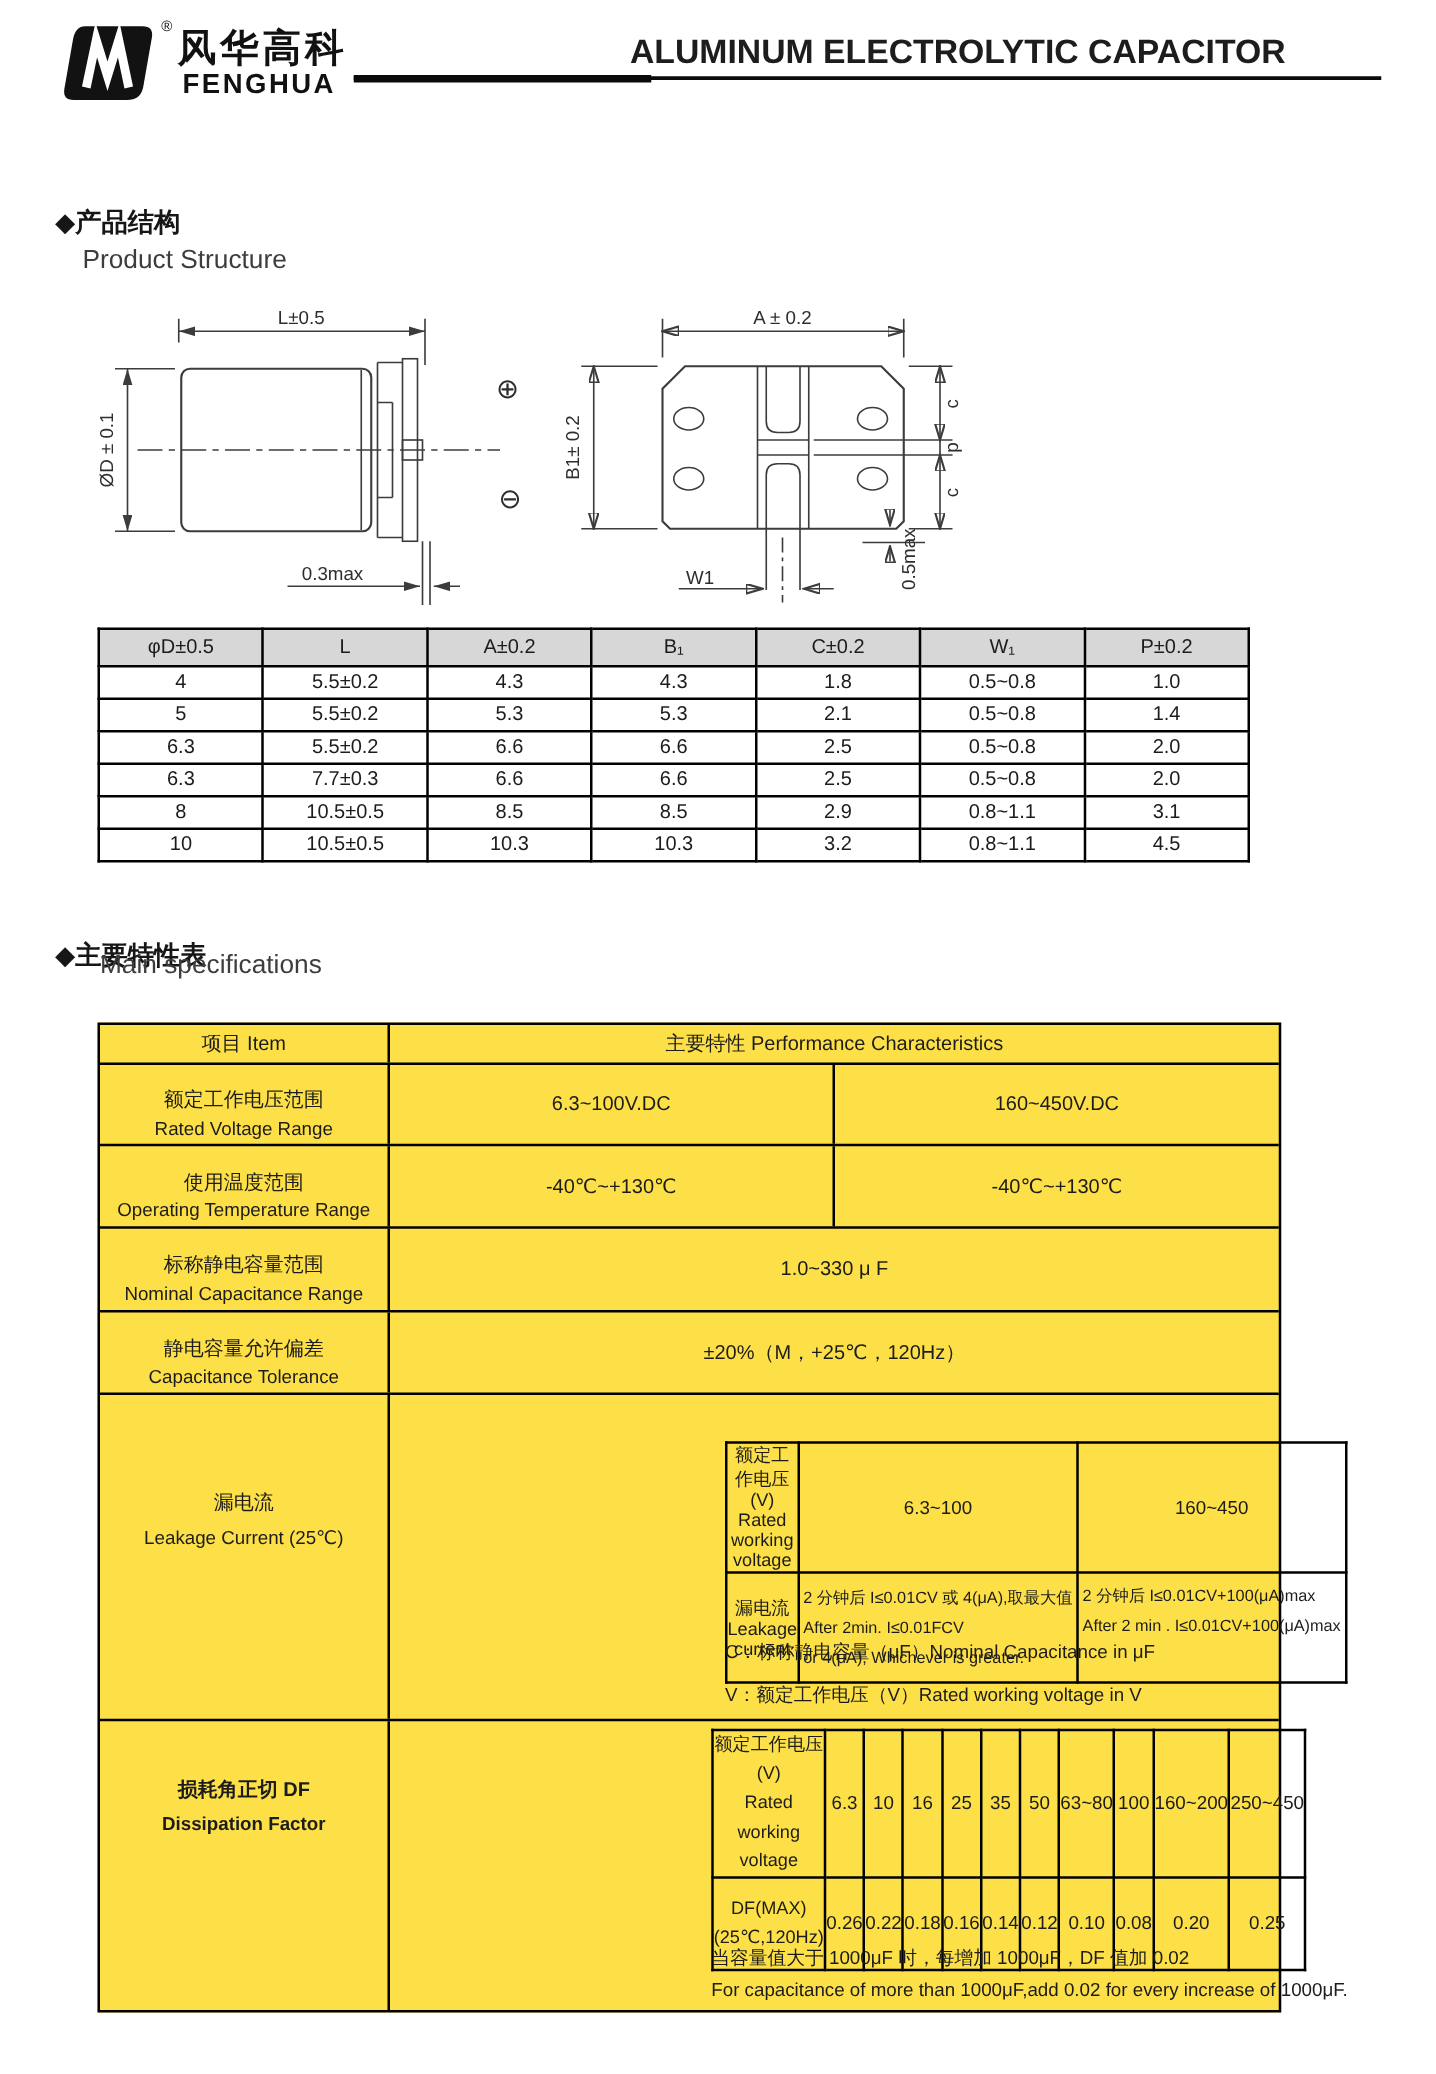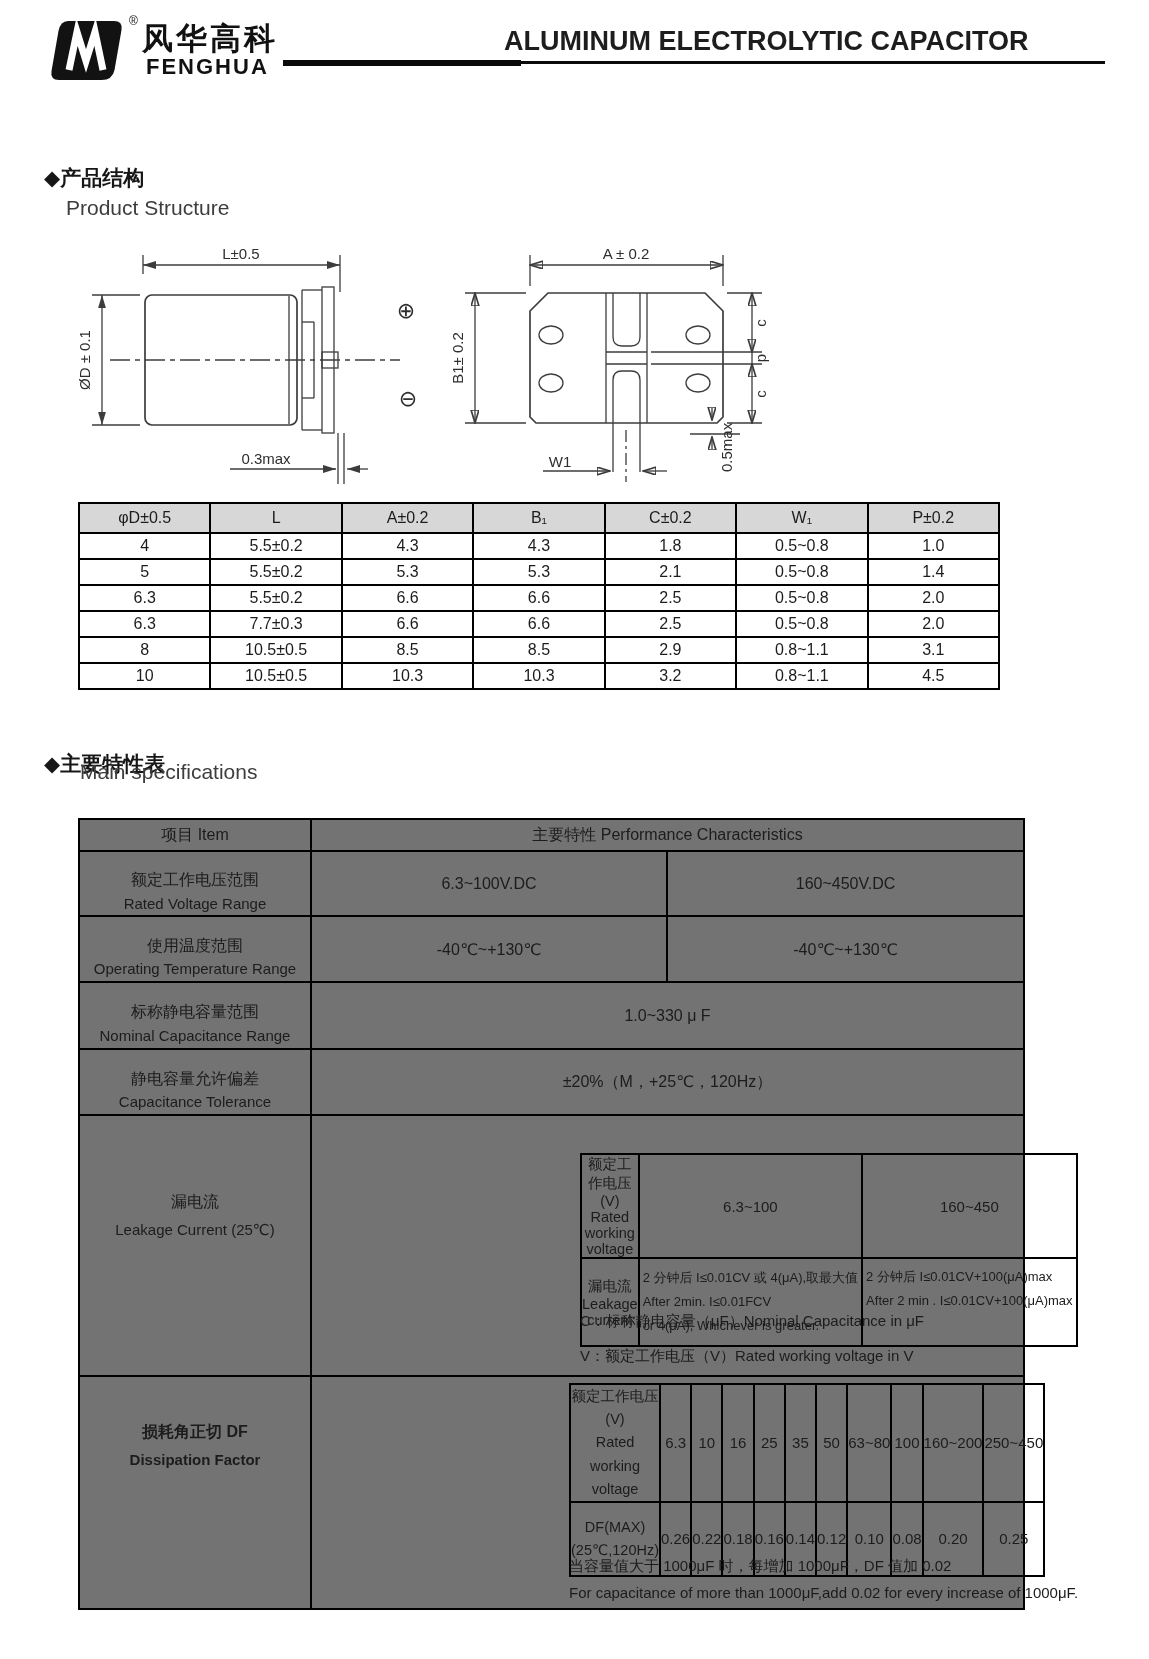--- a/index.html
+++ b/index.html
@@ -26,21 +26,21 @@
   .dwg .thick{stroke-width:1.7;}
   .dwg .arrfill{fill:#3c3c3c;stroke:none;}
 
   
   .dim-table{position:absolute;left:78px;top:502px;width:922px;border-collapse:collapse;table-layout:fixed;}
   .dim-table th,.dim-table td{border:2px solid #000;text-align:center;font-size:16px;color:#1c1c1c;padding:0;font-weight:normal;}
   .dim-table th{background:#d7d7d7;height:30px;}
   .dim-table td{height:26px;background:#fff;}
 
   
-  .spec-table{position:absolute;left:78px;top:818px;width:947px;border:2px solid #000;background:#737373;}
+  .spec-table{position:absolute;left:78px;top:818px;width:947px;border:2px solid #000;background:#fde047;}
   .srow{display:flex;border-top:2px solid #000;position:relative;}
   .srow:first-child{border-top:none;}
   .scell-item{width:232px;border-right:2px solid #000;display:flex;flex-direction:column;
               justify-content:space-evenly;align-items:center;text-align:center;}
   .scell-item .cn{font-size:16px;margin-top:15px;}
   .scell-item .en{font-size:15px;}
   .scell-val{flex:1;display:flex;align-items:center;justify-content:center;font-size:16px;}
   .scell-low{width:356px;flex:none;border-right:2px solid #000;}
   .scell-rel{flex:1;position:relative;}
   .hdr-item,.hdr-perf{font-size:16px;}

